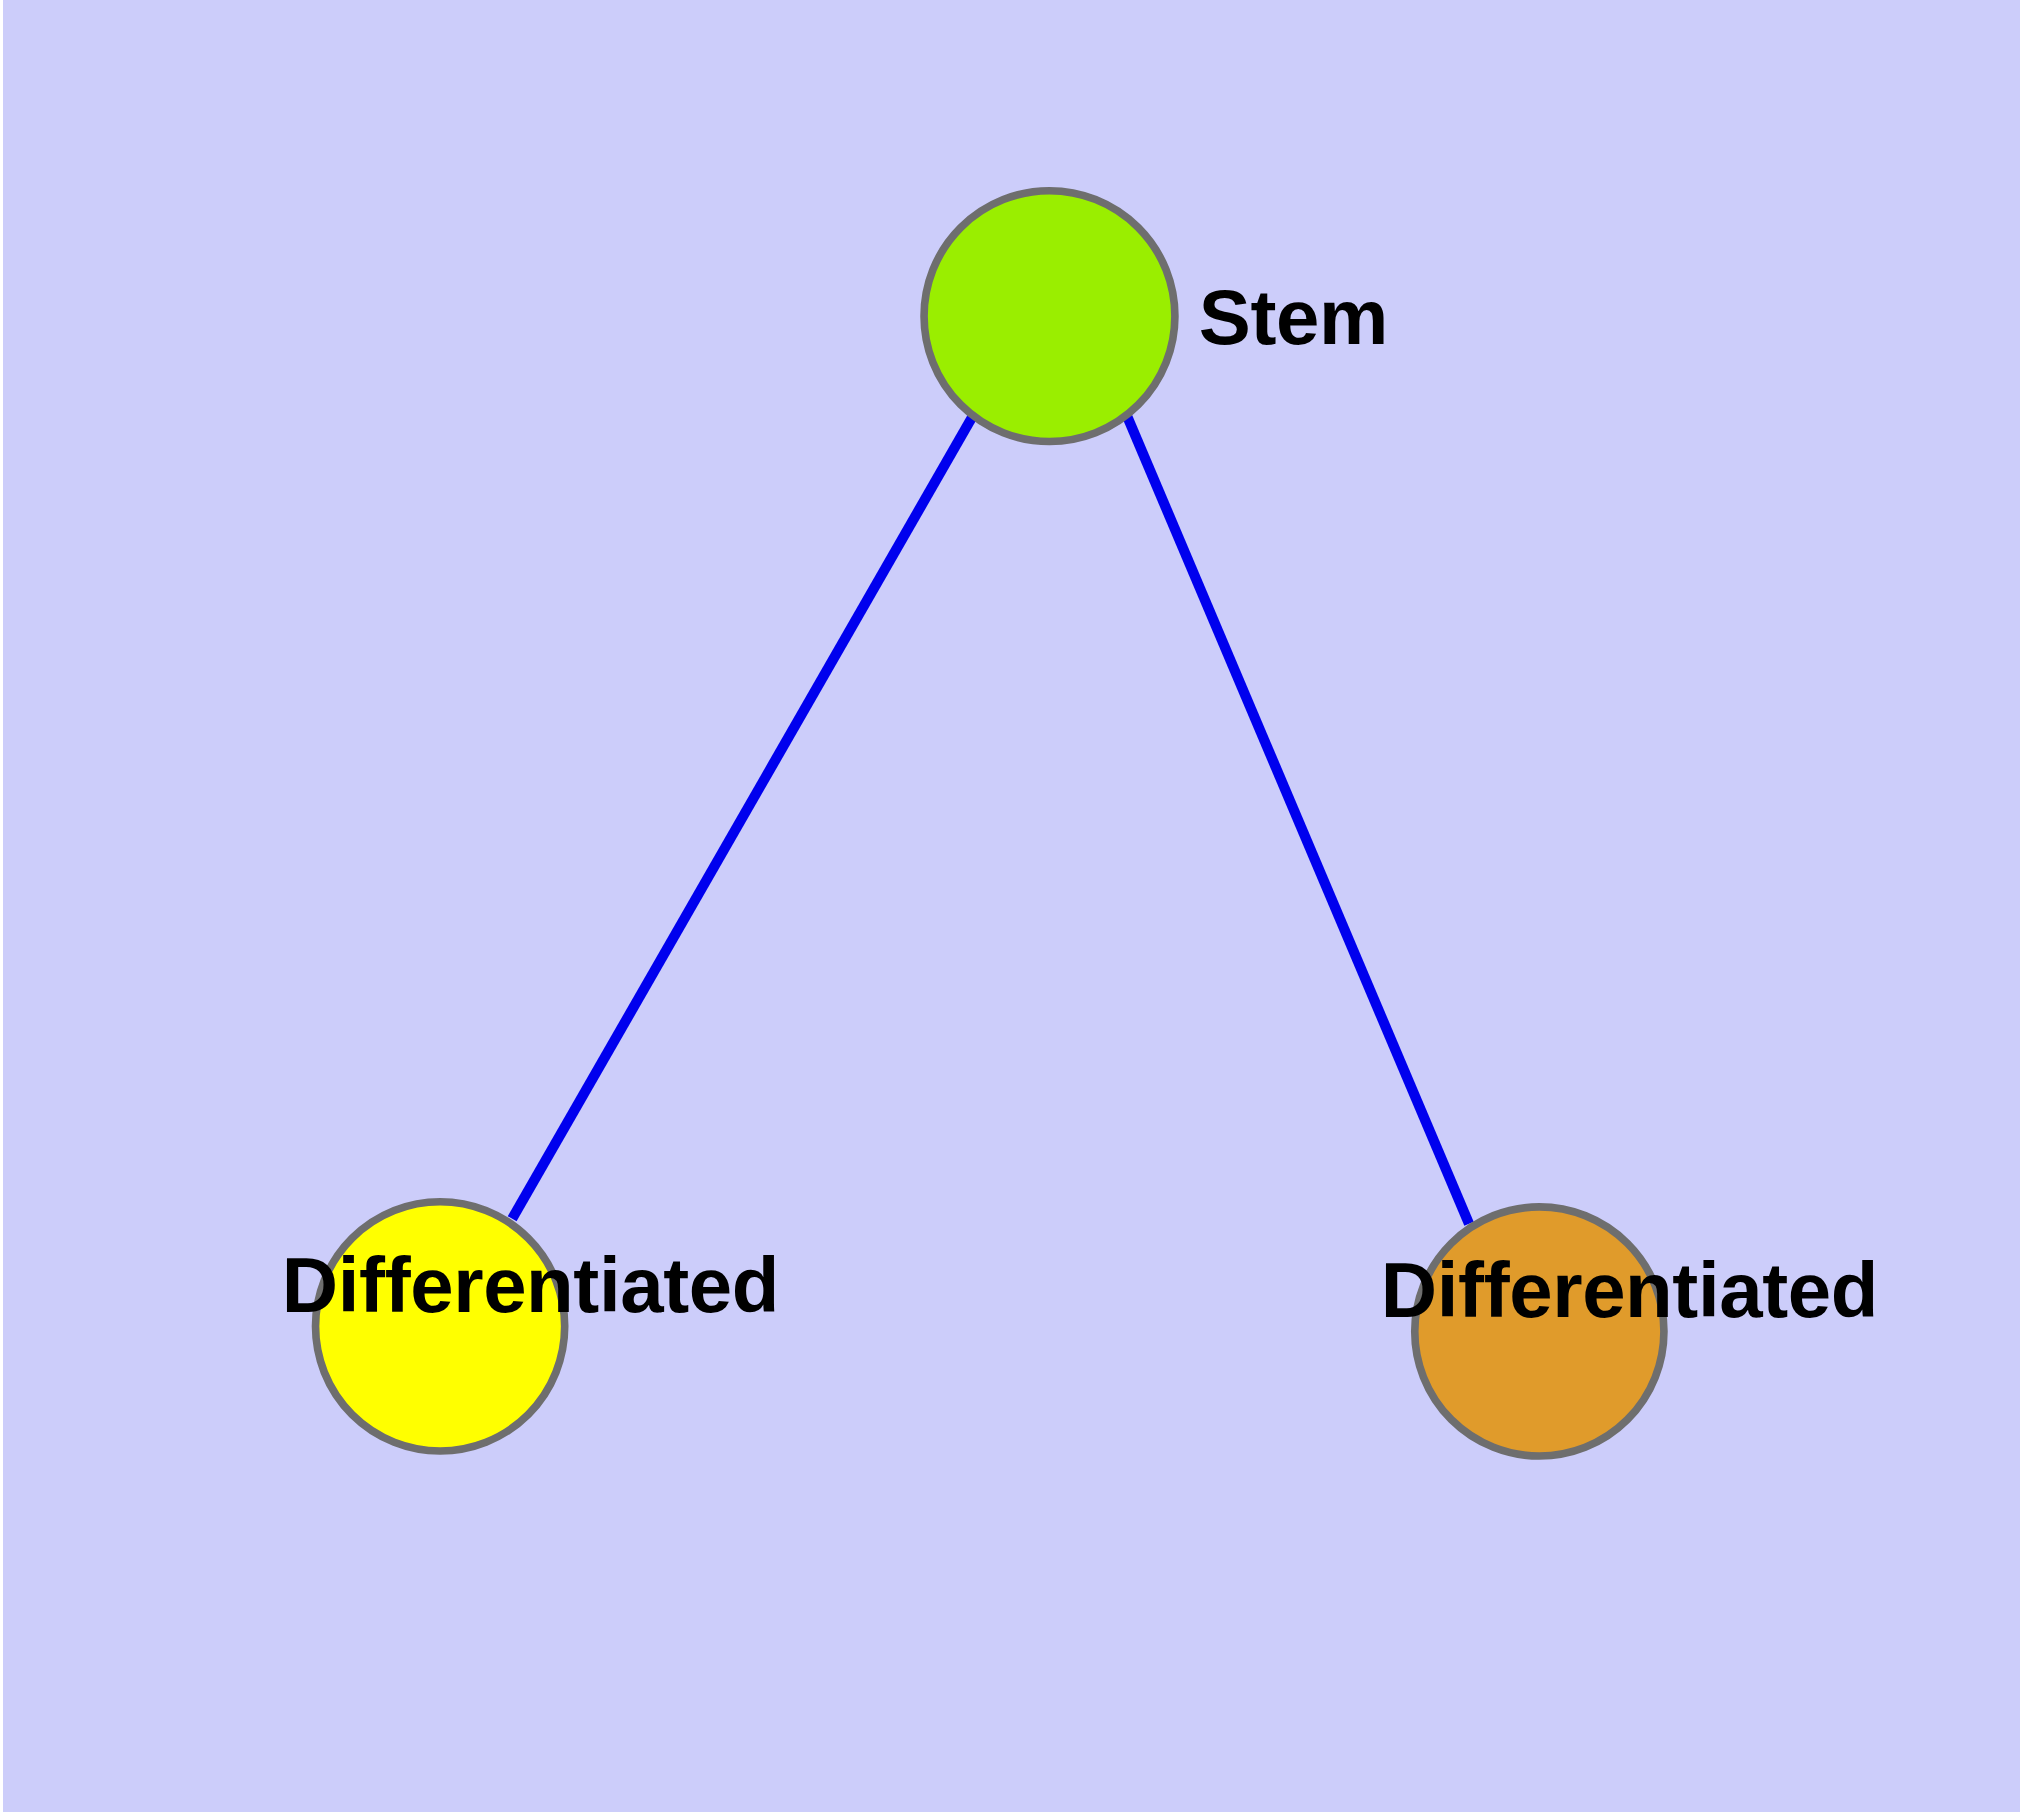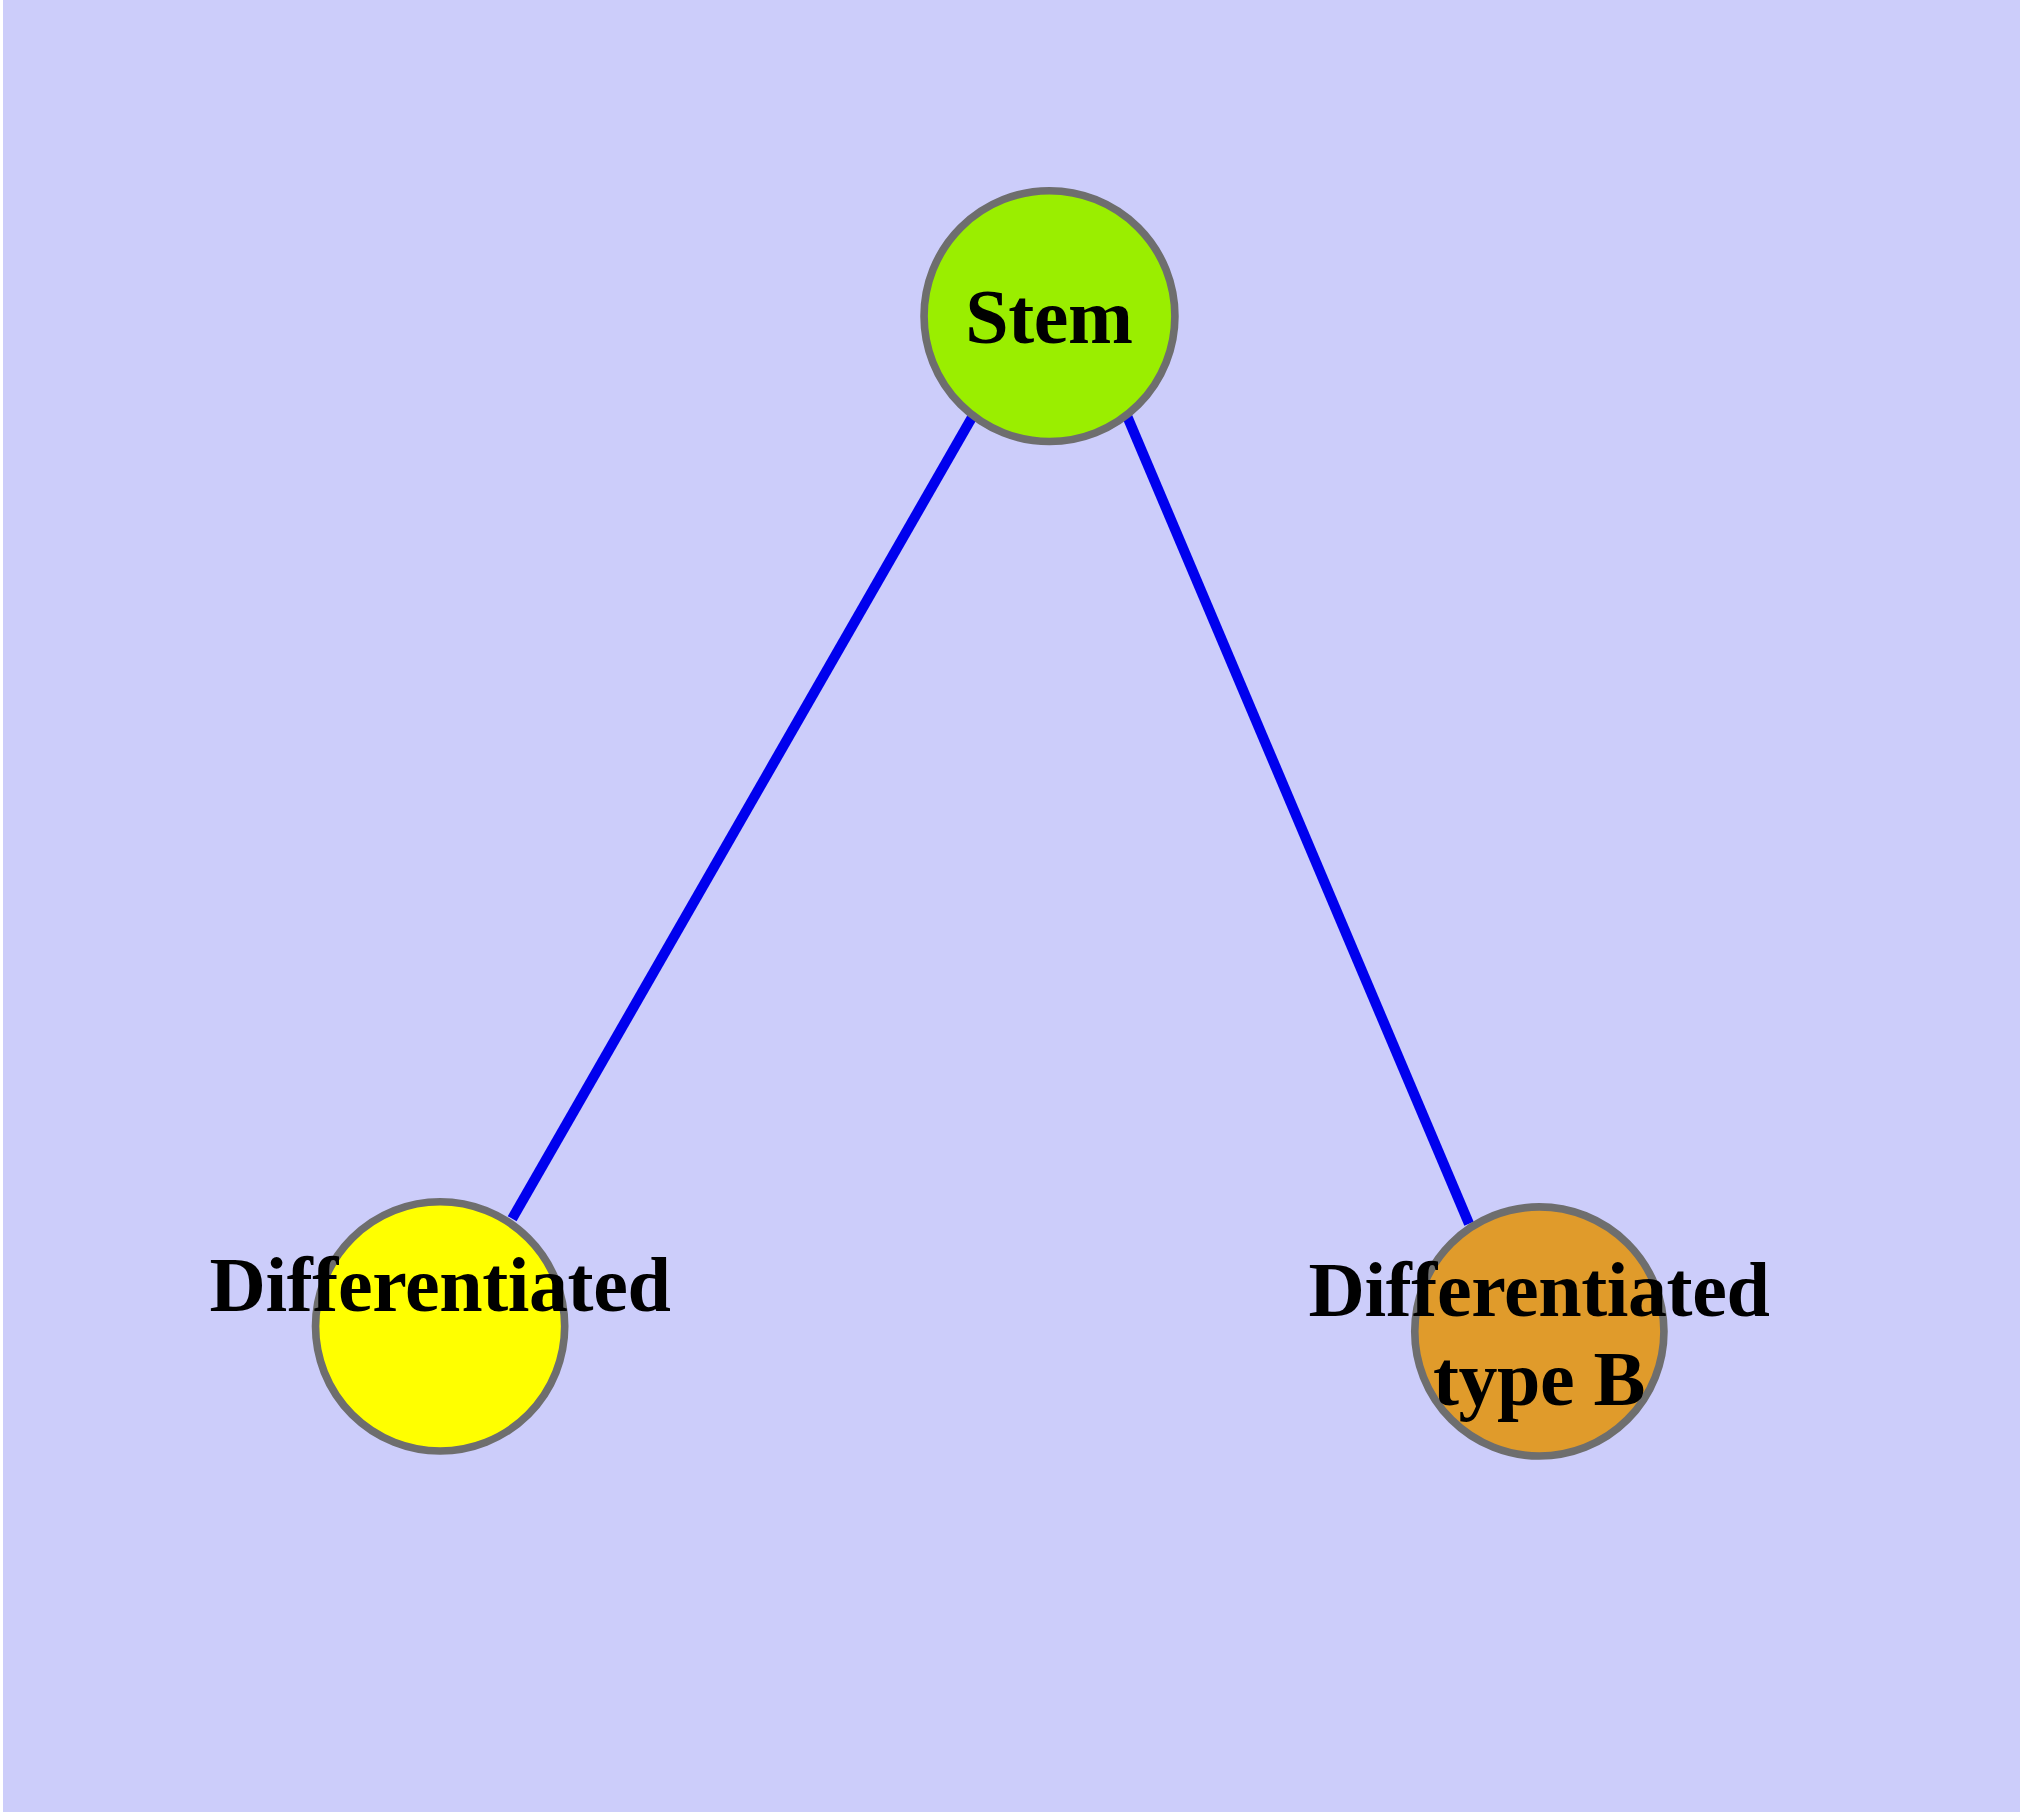--- a/index.html
+++ b/index.html
@@ -34,24 +34,24 @@
     stroke: #6e6e6e;
     stroke-width: 9;
   }
   .edge-line {
     stroke: #0000ee;
     stroke-width: 12;
     stroke-linecap: butt;
   }
   .node-label {
     position: absolute;
-    text-align: center;
+    text-align: right;
     color: #000000;
     font-weight: bold;
-    font-family: Liberation Serif, serif;
+    font-family: Liberation Sans, sans-serif;
     line-height: 1.14;
     white-space: nowrap;
     pointer-events: none;
     letter-spacing: -0.4px;
   }
   #label-stem {
     font-size: 78px;
     left: 710px;
     top: 273px;
     width: 678px;
@@ -91,17 +91,16 @@
   <div class="node-label" id="label-stem">
     <div>Stem</div>
   </div>
 
   <div class="node-label" id="label-type-a">
     <div>Differentiated</div>
   </div>
 
   <div class="node-label" id="label-type-b">
     <div>Differentiated</div>
-    <div>type B</div>
   </div>
 
 </div>
 
 
 </body></html>

